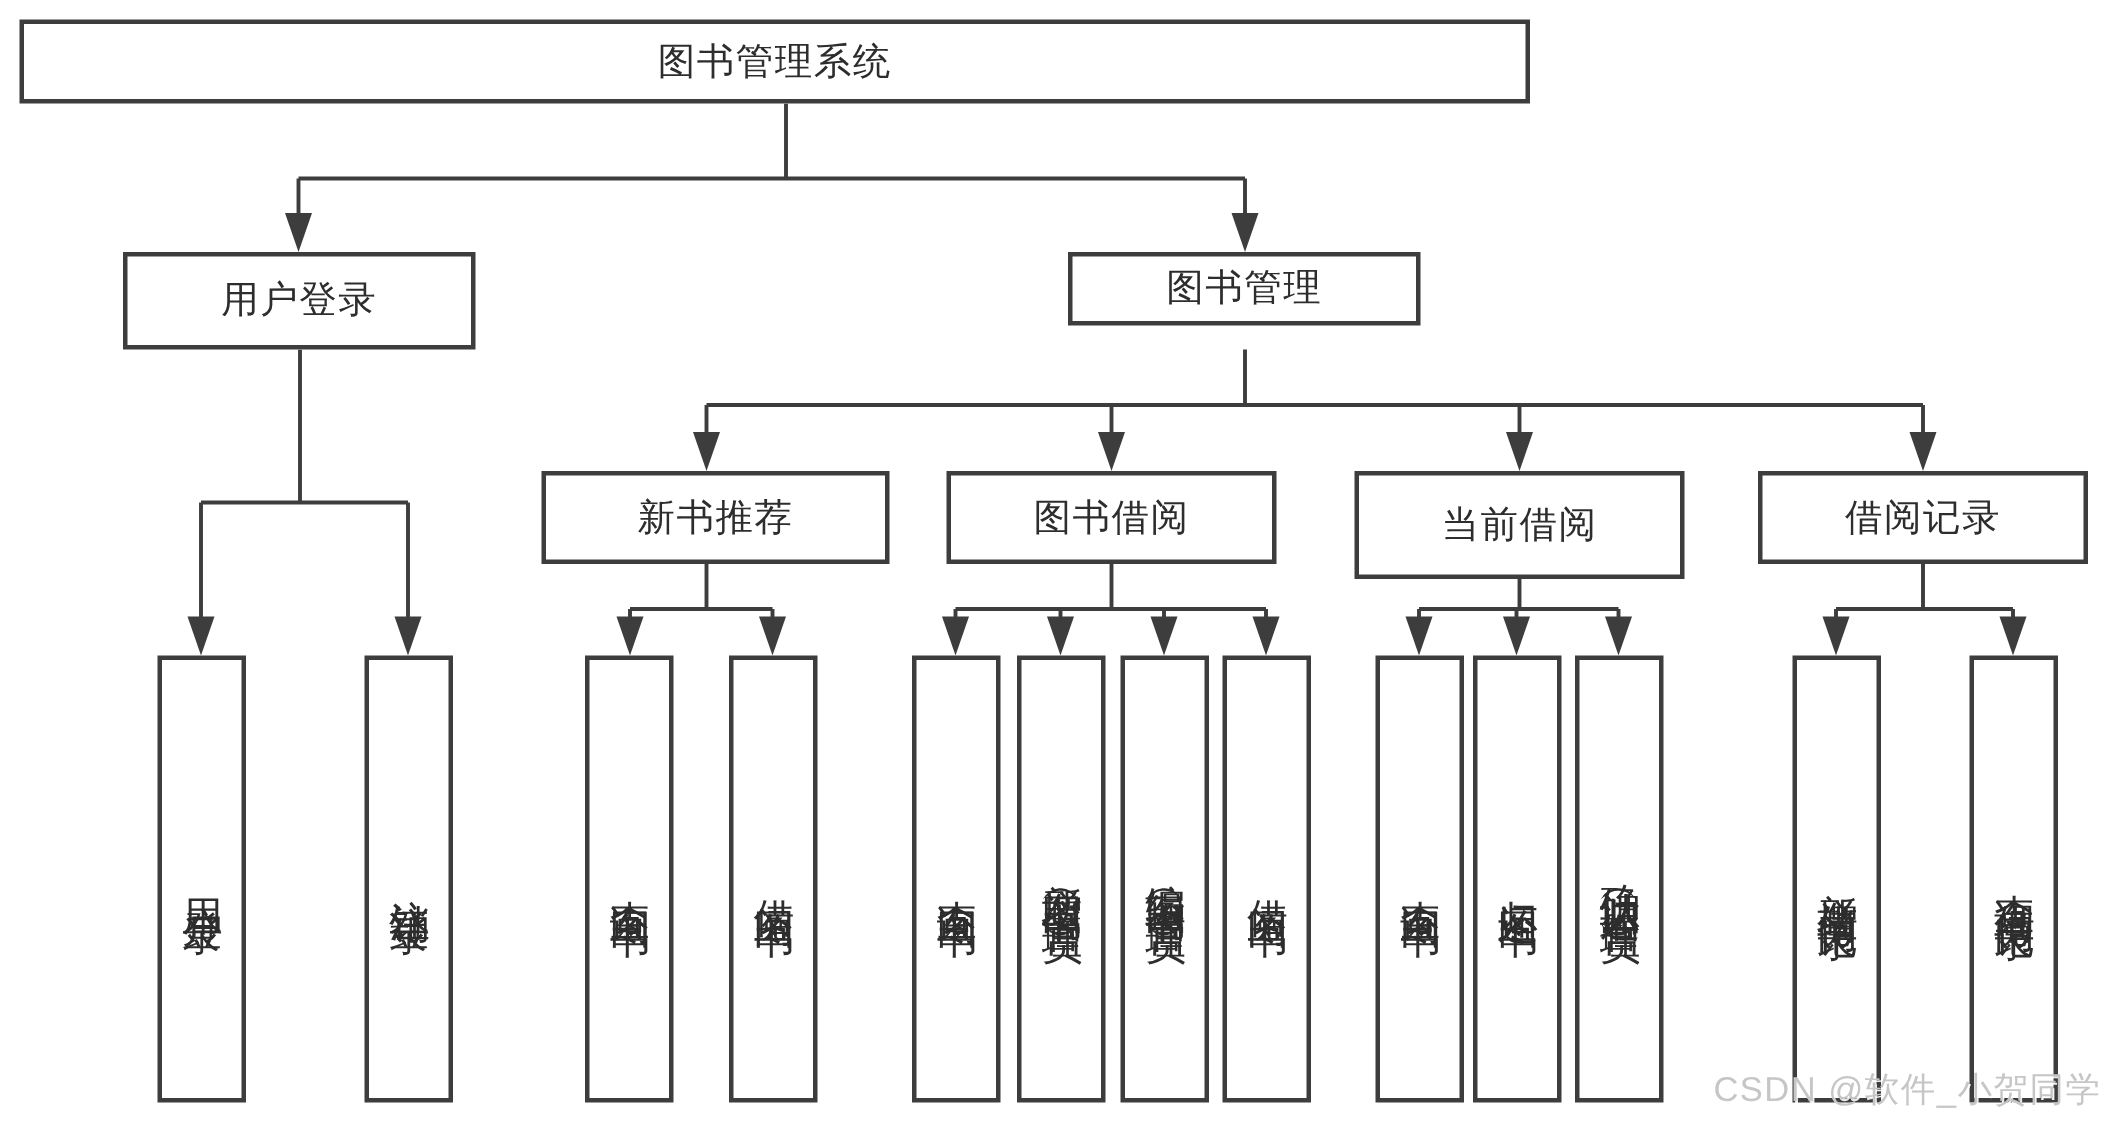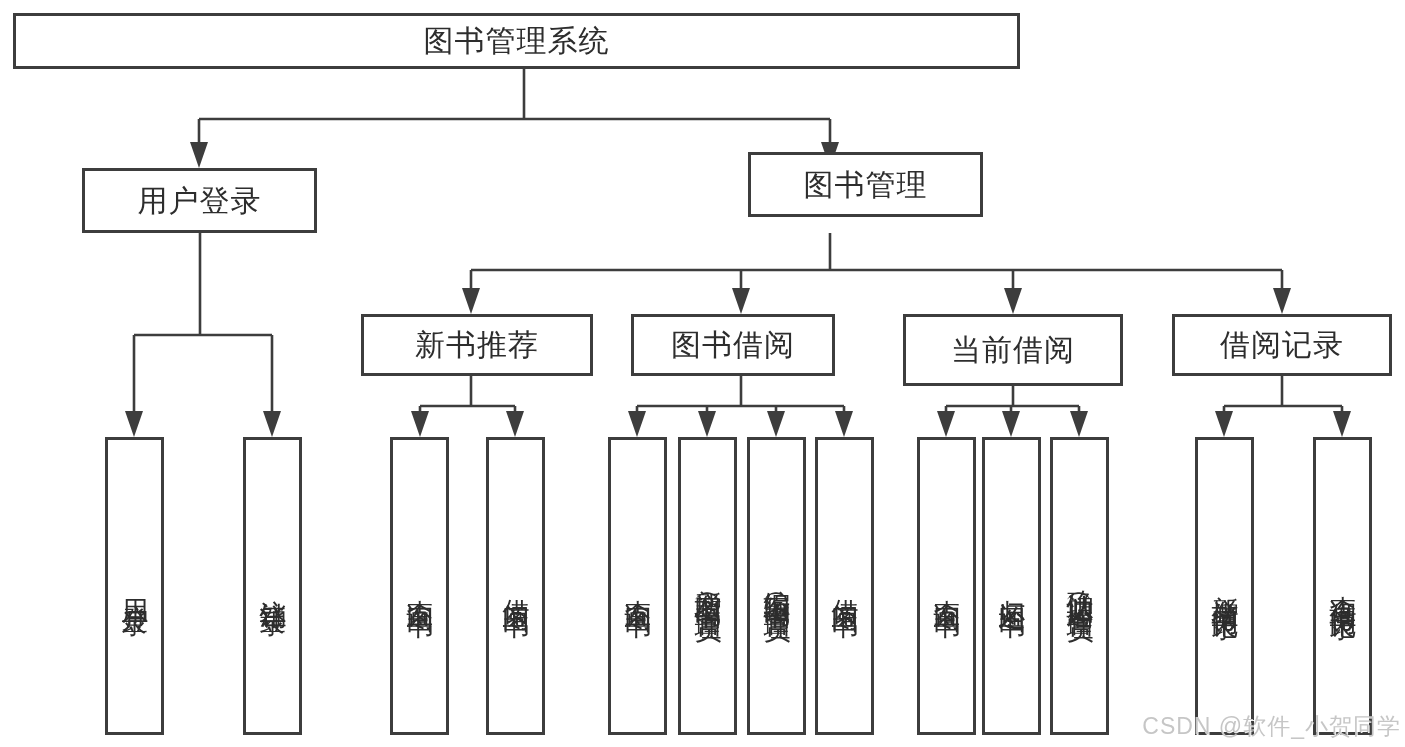--- a/index.html
+++ b/index.html
@@ -12,21 +12,21 @@
   }
   .connectors{position:absolute;left:0;top:0;z-index:1;}
   .connectors path{fill:none;stroke:var(--color-line,#3d3d3d);stroke-width:2.6;}
   .connectors polygon{fill:var(--color-line,#3d3d3d);stroke:none;}
   .node{
     position:absolute;z-index:2;box-sizing:border-box;
     background:#fff;border:3px solid var(--color-line,#3d3d3d);
     display:flex;align-items:center;justify-content:center;
     color:var(--color-text,#2d2d2d);
   }
-  .hnode span{font-size:30px;letter-spacing:1px;line-height:1;white-space:nowrap;}
+  .hnode span{font-size:25px;letter-spacing:1px;line-height:1;white-space:nowrap;}
   .vnode span{
     writing-mode:vertical-rl;text-orientation:mixed;
     font-size:27px;letter-spacing:4px;line-height:1;white-space:nowrap;
   }
   .watermark{
     position:absolute;right:4px;bottom:5px;z-index:5;
     font-size:23px;letter-spacing:1px;
     color:var(--color-watermark,#c6c6c6);
     text-shadow:1px 1px 0 rgba(255,255,255,.9);
     white-space:nowrap;
@@ -100,28 +100,28 @@
     <polygon points="1342,437 1333,411 1351,411"></polygon>
   </svg>
 
   <div class="node hnode" style="left:13px;top:13px;width:1007px;height:56px;">
     <span>图书管理系统</span>
   </div>
 
   <div class="node hnode" style="left:82px;top:168px;width:235px;height:65px;">
     <span>用户登录</span>
   </div>
-  <div class="node hnode" style="left:712px;top:152px;width:235px;height:65px;margin-left:36px;">
+  <div class="node hnode" style="left:712px;top:168px;width:235px;height:49px;">
     <span>图书管理</span>
   </div>
 
   <div class="node hnode" style="left:361px;top:314px;width:232px;height:62px;">
     <span>新书推荐</span>
   </div>
-  <div class="node hnode" style="left:631px;top:314px;width:204px;height:62px;">
+  <div class="node hnode" style="left:631px;top:314px;width:220px;height:62px;">
     <span>图书借阅</span>
   </div>
   <div class="node hnode" style="left:903px;top:314px;width:220px;height:72px;">
     <span>当前借阅</span>
   </div>
   <div class="node hnode" style="left:1172px;top:314px;width:220px;height:62px;">
     <span>借阅记录</span>
   </div>
 
   <div class="node vnode" style="left:105px;top:437px;width:59px;height:298px;">

